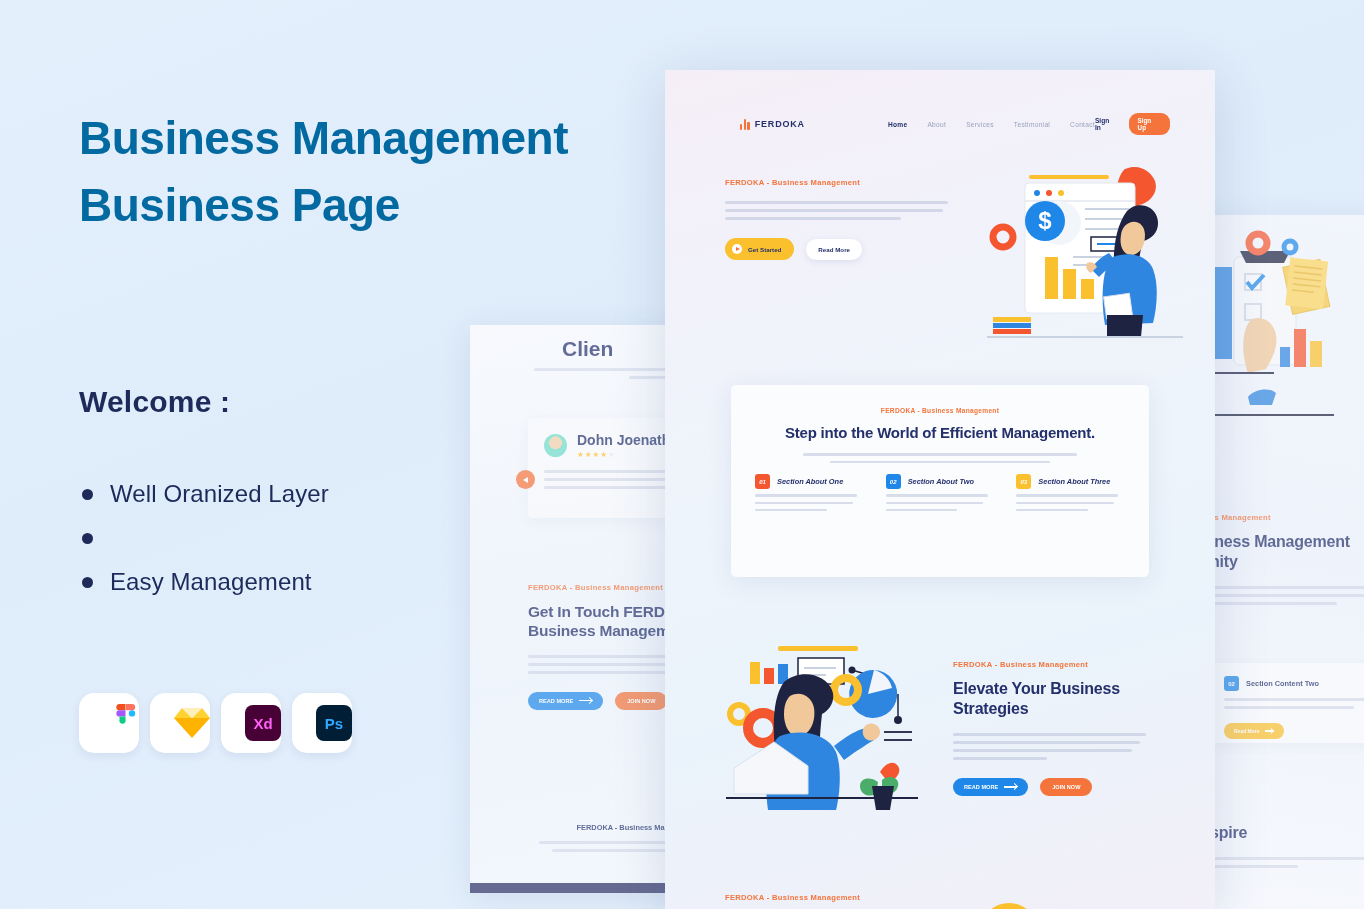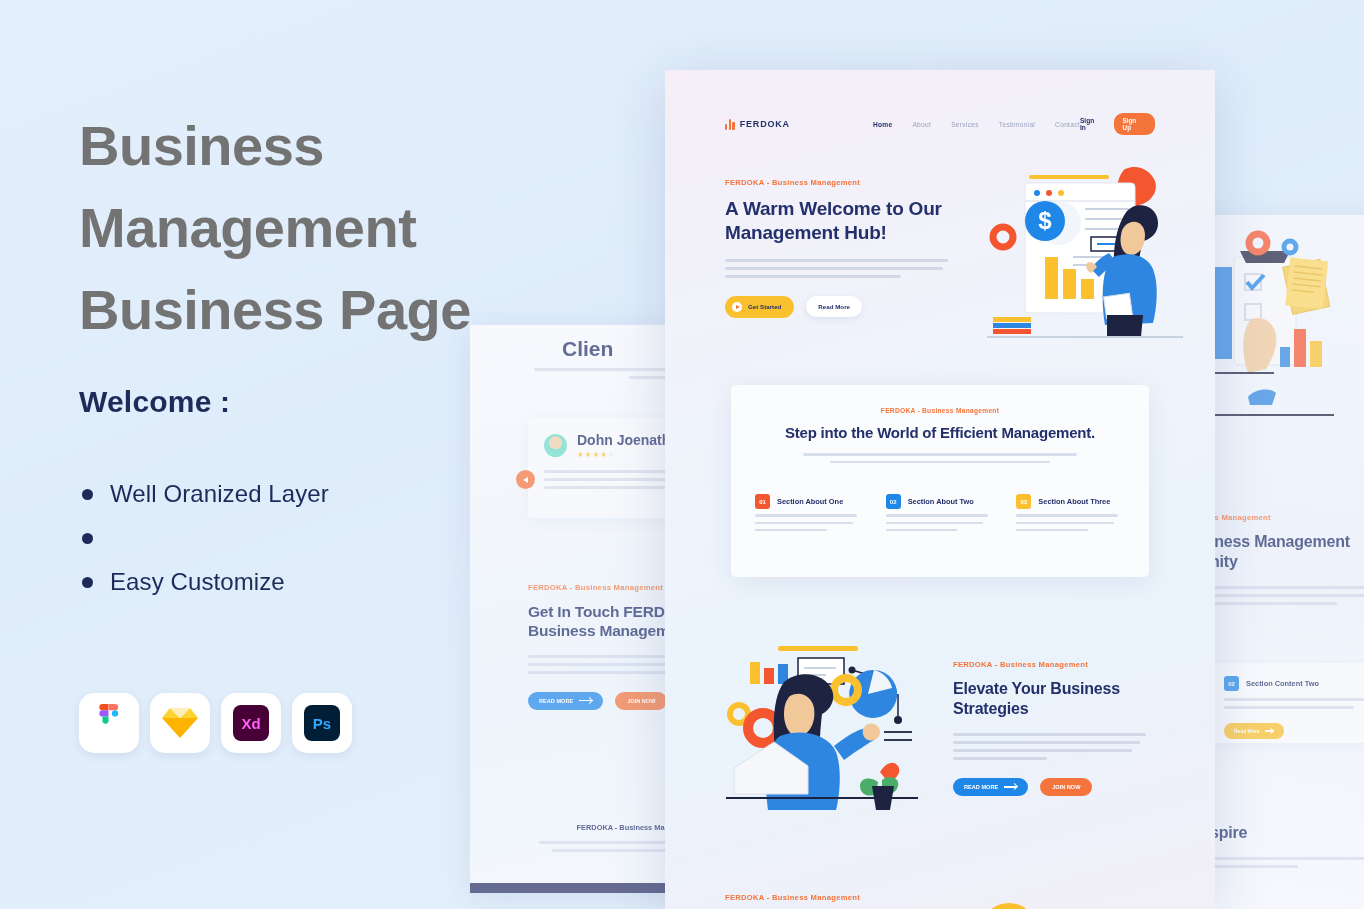--- a/index.html
+++ b/index.html
@@ -6,38 +6,38 @@
   html,body { width:1364px; height:909px; overflow:hidden; }
   body {
     font-family:"Liberation Sans", sans-serif;
     background:linear-gradient(160deg,#e3effb 0%,#dfecfa 40%,#e6f1fc 100%);
     position:relative;
   }
 
   
   .promo { position:absolute; left:79px; top:105px; width:560px; }
   .promo-title {
-    font-size:56px; line-height:1.46; font-weight:bold; color:#737373;
+    font-size:46px; line-height:1.46; font-weight:bold; color:#0369a1;
     letter-spacing:-0.5px;
   }
   .featured-label {
     position:absolute; left:79px; top:385px;
     font-size:30px; font-weight:bold; color:#1e2a5a; letter-spacing:0.2px;
   }
   .feature-list { position:absolute; left:82px; top:472px; }
   .feature-item {
     display:flex; align-items:center; gap:17px; height:44px;
     font-size:24px; color:#1e2a5a; letter-spacing:0.1px;
   }
   .bullet { width:11px; height:11px; border-radius:50%; background:#1e2a5a; flex:none; }
 
   .app-icons { position:absolute; left:79px; top:693px; display:flex; gap:11px; }
   .app-icon {
     width:60px; height:60px; border-radius:15px; background:#fff;
-    display:flex; align-items:center; justify-content:center;
+    display:flex; align-items:center; justify-content:flex-end;
     box-shadow:0 3px 10px rgba(40,70,130,.09);
   }
   .ai-inner { width:36px; height:36px; border-radius:8px; display:flex; align-items:center;
     justify-content:center; font-weight:bold; font-size:15px; }
 
   
   .panel { position:absolute; overflow:hidden; }
 
   
   .panel-left {
@@ -55,21 +55,21 @@
   .panel-center {
     left:665px; top:70px; width:550px; height:839px;
     background:linear-gradient(165deg,#f5eef6 0%,#f2f1fa 18%,#eef4fb 45%,#eaf3fb 70%,#f2eff8 100%);
     box-shadow:0 10px 50px rgba(40,70,130,.16);
     z-index:5;
   }
   .dim2 { opacity:.7; }
 
   
   .nav {
-    position:absolute; left:0; top:40px; width:100%; height:28px;
+    position:absolute; left:15px; top:40px; width:100%; height:28px;
     display:flex; align-items:center; padding:0 60px;
   }
   .logo { display:flex; align-items:center; gap:5px; font-size:9px; font-weight:bold;
     color:#23306b; letter-spacing:.8px; }
   .logo-mark { display:flex; align-items:flex-end; gap:1.3px; height:11px; }
   .logo-mark i { width:2.4px; background:#f4743b; display:block; border-radius:1px; }
   .nav-links { display:flex; gap:20px; margin-left:83px; }
   .nav-links a { font-size:6.6px; color:#9aa3bd; text-decoration:none; letter-spacing:.3px; }
   .nav-links a.active { color:#23306b; font-weight:bold; }
   .nav-right { margin-left:auto; display:flex; align-items:center; gap:12px; }
@@ -97,21 +97,21 @@
   
   .card-mid {
     position:absolute; left:66px; top:315px; width:418px; height:192px;
     background:#fbfcfe; border-radius:5px; box-shadow:0 5px 26px rgba(40,70,130,.09);
     padding:22px 24px;
   }
   .card-mid .eyebrow { text-align:center; font-size:6.6px; }
   .h2 { text-align:center; font-size:15px; font-weight:bold; color:#23306b; margin-top:10px; letter-spacing:-.2px;}
   .sub-lines { margin:12px 48px 0; }
   .sub-lines .ln { height:2.6px; }
-  .cols { display:flex; gap:22px; margin-top:31px; }
+  .cols { display:flex; gap:22px; margin-top:11px;font-style:italic; }
   .col { flex:1; }
   .col-head { display:flex; align-items:center; gap:7px; }
   .num { width:15px; height:15px; border-radius:3px; color:#fff; font-size:6px;
     font-weight:bold; display:flex; align-items:center; justify-content:center; }
   .col-title { font-size:7.4px; font-weight:bold; color:#23306b; }
   .col .ln { height:2.4px; margin-top:5px; }
 
   
   .elevate-art { position:absolute; left:57px; top:570px; width:200px; height:175px; }
   .elevate { position:absolute; left:288px; top:590px; width:195px; }
@@ -181,21 +181,21 @@
 <div class="feature-list">
   <div class="feature-item">
     <span class="bullet"></span>
     <span>Well Oranized Layer</span>
   </div>
   <div class="feature-item">
     <span class="bullet"></span>
   </div>
   <div class="feature-item">
     <span class="bullet"></span>
-    <span>Easy Customize</span>
+    <span>Easy Management</span>
   </div>
 </div>
 
 <div class="app-icons">
   <div class="app-icon">
     <svg width="26" height="38" viewBox="0 0 26 38">
       <path d="M6.5 0h6v6.3h-6a3.15 3.15 0 010-6.3z" fill="#f24e1e"></path>
       <path d="M13 0h6a3.15 3.15 0 010 6.3h-6z" fill="#ff7262"></path>
       <path d="M6.5 6.3h6v6.3h-6a3.15 3.15 0 010-6.3z" fill="#a259ff"></path>
       <circle cx="19" cy="9.45" r="3.15" fill="#1abcfe"></circle>
@@ -366,21 +366,20 @@
       <a href="#">Contact</a>
     </div>
     <div class="nav-right">
       <span class="signin">Sign In</span>
       <span class="signup">Sign Up</span>
     </div>
   </div>
 
   <div class="hero">
     <div class="eyebrow">FERDOKA - Business Management</div>
-    <div class="h1">A Warm Welcome to Our Management Hub!</div>
     <div class="body-lines">
       <div class="ln" style="width:99%"></div>
       <div class="ln" style="width:97%"></div>
       <div class="ln" style="width:78%"></div>
     </div>
     <div class="btn-row">
       <div class="btn-yellow">
         <span class="play"></span>
         <span>Get Started</span>
       </div>

